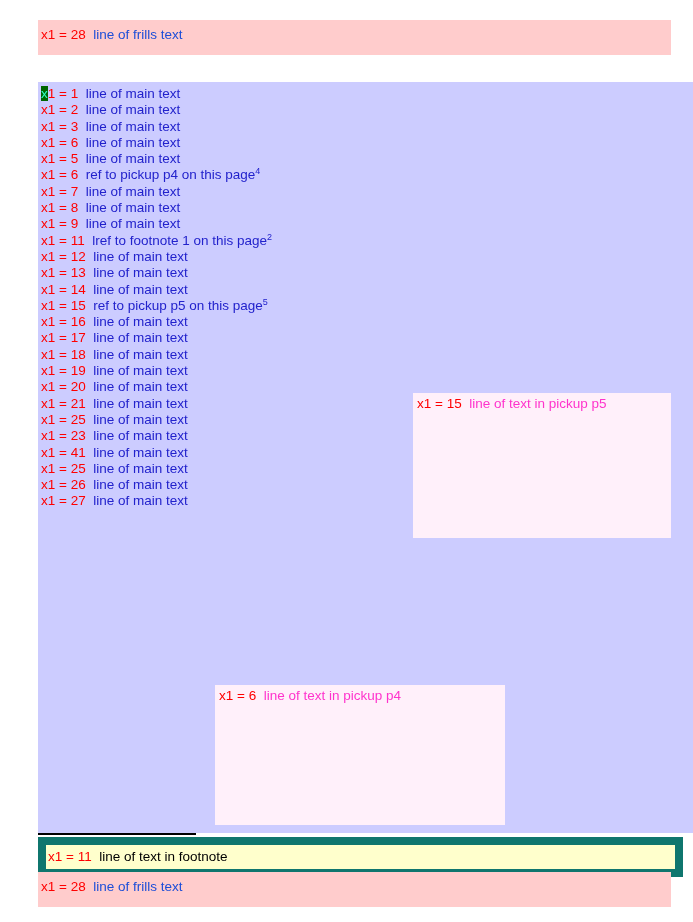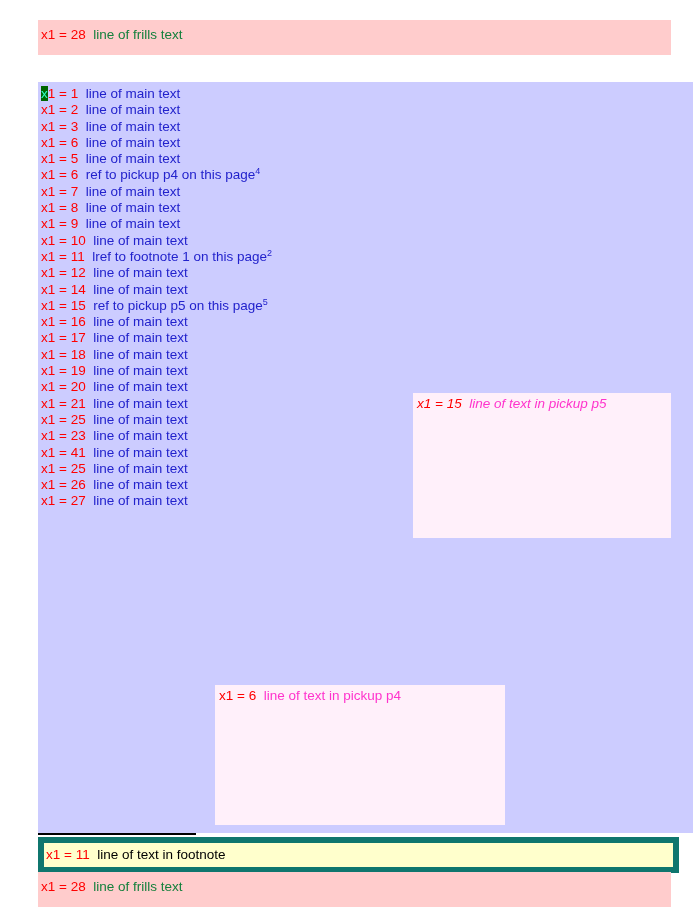--- a/index.html
+++ b/index.html
@@ -29,21 +29,21 @@
     white-space: nowrap;
     font-size: 13.5px;
     line-height: 16.3px;
     letter-spacing: 0px;
   }
   .lbl {
     color: #ff0000;
     font-weight: normal;
   }
   .body-blue { color: #2222cc; }
-  .body-red  { color: #15803d; }
+  .body-red  { color: #1d4ed8; }
   .body-mag  { color: #ff33cc; }
   .body-blk  { color: #000000; }
 
   sup {
     font-size: 9px;
     vertical-align: super;
     line-height: 0;
   }
 
   
@@ -96,21 +96,20 @@
   }
   .pickup .txtline {
     left: 4px;
     top: 3px;
   }
   #pickup-p5 {
     left: 413px;
     top: 393px;
     width: 258px;
     height: 145px;
-    font-style: italic;
   }
   #pickup-p4 {
     left: 215px;
     top: 685px;
     width: 290px;
     height: 140px;
   }
 
   
   .fn-rule {
@@ -121,21 +120,21 @@
     height: 2px;
     background: #000000;
   }
   .footnote-box {
     position: absolute;
     left: 38px;
     top: 837px;
     width: 629px;
     height: 24px;
     background: #ffffcc;
-    border: 6px solid #0f766e;
+    border: 8px solid #0f766e;
   }
   .footnote-box .txtline {
     left: 2px;
     top: 4px;
   }
 </style>
 </head>
 <body>
 
 <div class="page">
@@ -150,23 +149,23 @@
     <div class="main-lines" id="main-lines">
         <div class="main-line"><span class="lbl"><span class="hl-cursor">x</span><span>1 =  1</span></span><span class="body-blue">&nbsp;&nbsp;</span><span class="body-blue">line of main text</span></div>
         <div class="main-line"><span class="lbl">x1 =  2</span><span class="body-blue">&nbsp;&nbsp;</span><span class="body-blue">line of main text</span></div>
         <div class="main-line"><span class="lbl">x1 =  3</span><span class="body-blue">&nbsp;&nbsp;</span><span class="body-blue">line of main text</span></div>
         <div class="main-line"><span class="lbl">x1 =  6</span><span class="body-blue">&nbsp;&nbsp;</span><span class="body-blue">line of main text</span></div>
         <div class="main-line"><span class="lbl">x1 =  5</span><span class="body-blue">&nbsp;&nbsp;</span><span class="body-blue">line of main text</span></div>
         <div class="main-line"><span class="lbl">x1 =  6</span><span class="body-blue">&nbsp;&nbsp;</span><span class="body-blue">ref to pickup p4 on this page</span><sup class="body-blue">4</sup></div>
         <div class="main-line"><span class="lbl">x1 =  7</span><span class="body-blue">&nbsp;&nbsp;</span><span class="body-blue">line of main text</span></div>
         <div class="main-line"><span class="lbl">x1 =  8</span><span class="body-blue">&nbsp;&nbsp;</span><span class="body-blue">line of main text</span></div>
         <div class="main-line"><span class="lbl">x1 =  9</span><span class="body-blue">&nbsp;&nbsp;</span><span class="body-blue">line of main text</span></div>
-        <div class="main-line"><span class="lbl">x1 = 10</span><span class="body-blue">&nbsp;&nbsp;</span><span class="body-blue">line of main text</span></div>
         <div class="main-line"><span class="lbl">x1 = 11</span><span class="body-blue">&nbsp;&nbsp;</span><span class="body-blue">lref to footnote 1 on this page</span><sup class="body-blue">2</sup></div>
         <div class="main-line"><span class="lbl">x1 = 12</span><span class="body-blue">&nbsp;&nbsp;</span><span class="body-blue">line of main text</span></div>
+        <div class="main-line"><span class="lbl">x1 = 13</span><span class="body-blue">&nbsp;&nbsp;</span><span class="body-blue">line of main text</span></div>
         <div class="main-line"><span class="lbl">x1 = 14</span><span class="body-blue">&nbsp;&nbsp;</span><span class="body-blue">line of main text</span></div>
         <div class="main-line"><span class="lbl">x1 = 15</span><span class="body-blue">&nbsp;&nbsp;</span><span class="body-blue">ref to pickup p5 on this page</span><sup class="body-blue">5</sup></div>
         <div class="main-line"><span class="lbl">x1 = 16</span><span class="body-blue">&nbsp;&nbsp;</span><span class="body-blue">line of main text</span></div>
         <div class="main-line"><span class="lbl">x1 = 17</span><span class="body-blue">&nbsp;&nbsp;</span><span class="body-blue">line of main text</span></div>
         <div class="main-line"><span class="lbl">x1 = 18</span><span class="body-blue">&nbsp;&nbsp;</span><span class="body-blue">line of main text</span></div>
         <div class="main-line"><span class="lbl">x1 = 19</span><span class="body-blue">&nbsp;&nbsp;</span><span class="body-blue">line of main text</span></div>
         <div class="main-line"><span class="lbl">x1 = 20</span><span class="body-blue">&nbsp;&nbsp;</span><span class="body-blue">line of main text</span></div>
         <div class="main-line"><span class="lbl">x1 = 21</span><span class="body-blue">&nbsp;&nbsp;</span><span class="body-blue">line of main text</span></div>
         <div class="main-line"><span class="lbl">x1 = 25</span><span class="body-blue">&nbsp;&nbsp;</span><span class="body-blue">line of main text</span></div>
         <div class="main-line"><span class="lbl">x1 = 23</span><span class="body-blue">&nbsp;&nbsp;</span><span class="body-blue">line of main text</span></div>

